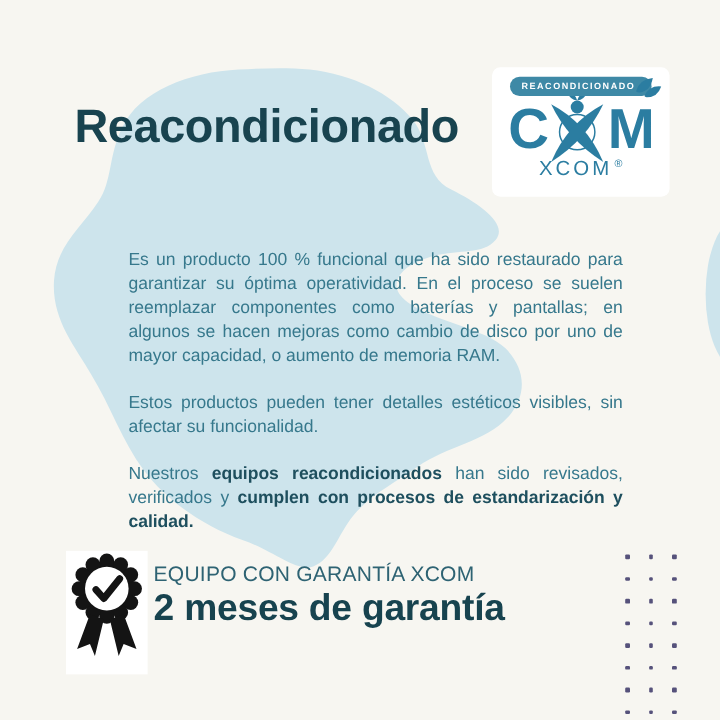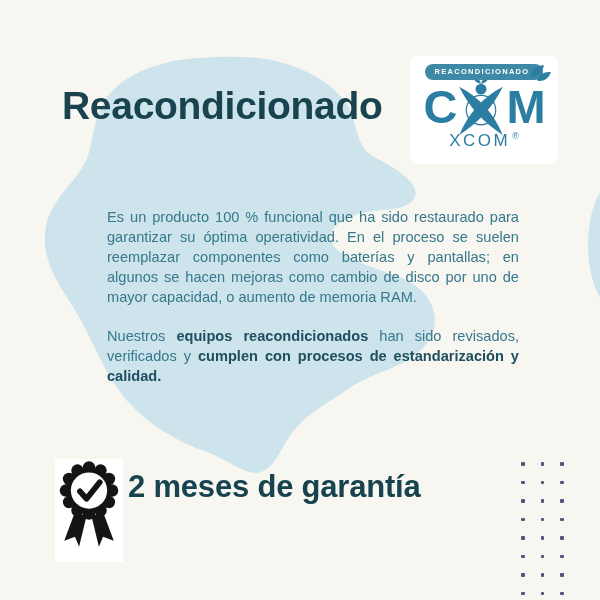--- a/index.html
+++ b/index.html
@@ -122,20 +122,21 @@
       <span class="mono-letter">M</span>
     </div>
     <div class="wordmark-row">
       <span class="wordmark">XCOM</span>
       <span class="reg-mark">®</span>
     </div>
   </div>
 
   <div class="body-text">
     <p><span class="seg">Es un producto 100 % funcional que ha sido restaurado para garantizar su óptima operatividad. En el proceso se suelen reemplazar componentes como baterías y pantallas; en algunos se hacen mejoras como cambio de disco por uno de mayor capacidad, o aumento de memoria RAM.</span></p>
+    <p><span class="seg">Estos productos pueden tener detalles estéticos visibles, sin afectar su funcionalidad.</span></p>
     <p><span class="seg">Nuestros </span><span class="seg-bold">equipos reacondicionados</span><span class="seg"> han sido revisados, verificados y </span><span class="seg-bold">cumplen con procesos de estandarización y calidad.</span></p>
   </div>
 
   <div class="guarantee">
     <div class="award-box">
       <svg width="66" height="101" viewBox="-40 -38 80 122" aria-hidden="true">
         <g fill="#141414">
           <circle cx="0" cy="0" r="28"></circle>
           <g>
             <circle cx="28" cy="0" r="7.5"></circle>
@@ -152,20 +153,21 @@
               <circle cx="24.2" cy="-14" r="7.5"></circle>
           </g>
           <path d="M-17,26 L-3,31 L-12,68 L-17,56 L-30,61 Z"></path>
           <path d="M17,26 L3,31 L12,68 L17,56 L30,61 Z"></path>
         </g>
         <circle cx="0" cy="0" r="22" fill="#ffffff"></circle>
         <path d="M-11,1 L-3,10 L13,-10" fill="none" stroke="#141414" stroke-width="7" stroke-linecap="round" stroke-linejoin="round"></path>
       </svg>
     </div>
     <div class="guarantee-text">
+      <div class="guarantee-eyebrow">EQUIPO CON GARANTÍA XCOM</div>
       <div class="guarantee-title">2 meses de garantía</div>
     </div>
   </div>
 
   <div class="dot-grid">
       <div class="dot" style="background: rgb(86, 82, 123);"></div>
       <div class="dot" style="background: rgb(86, 82, 123);"></div>
       <div class="dot" style="background: rgb(86, 82, 123);"></div>
       <div class="dot" style="background: rgb(86, 82, 123);"></div>
       <div class="dot" style="background: rgb(86, 82, 123);"></div>

